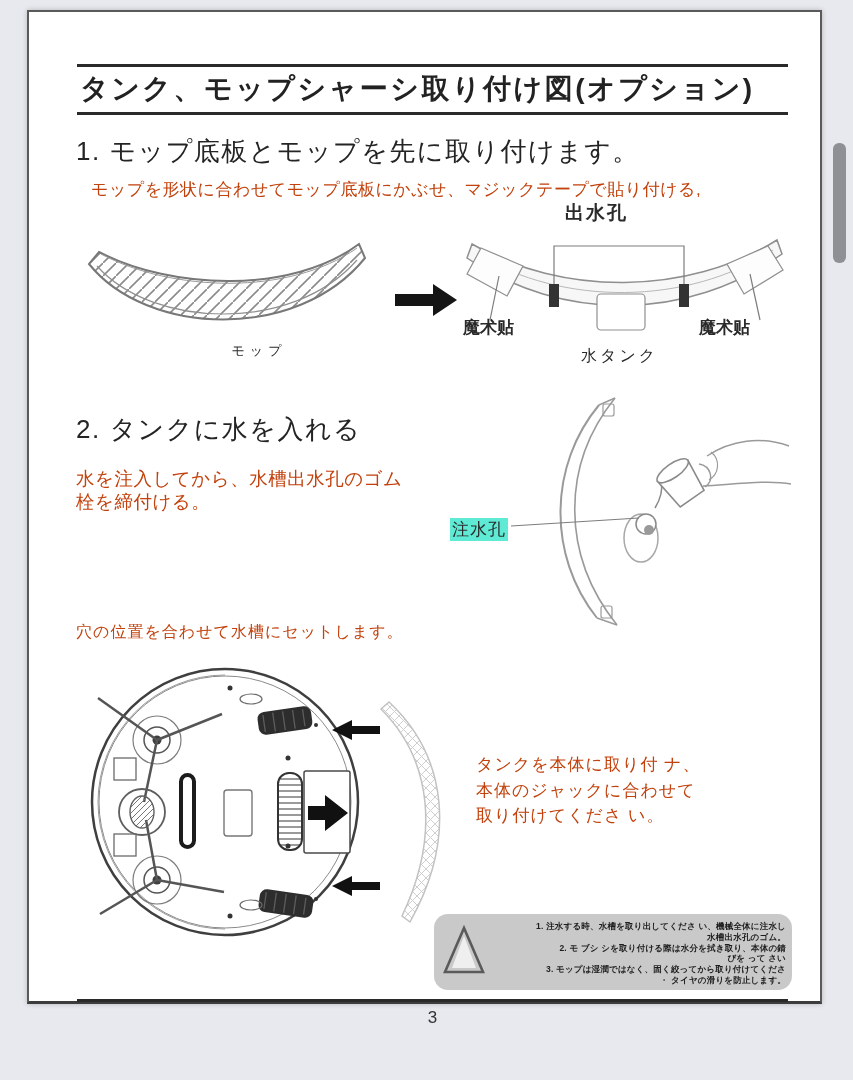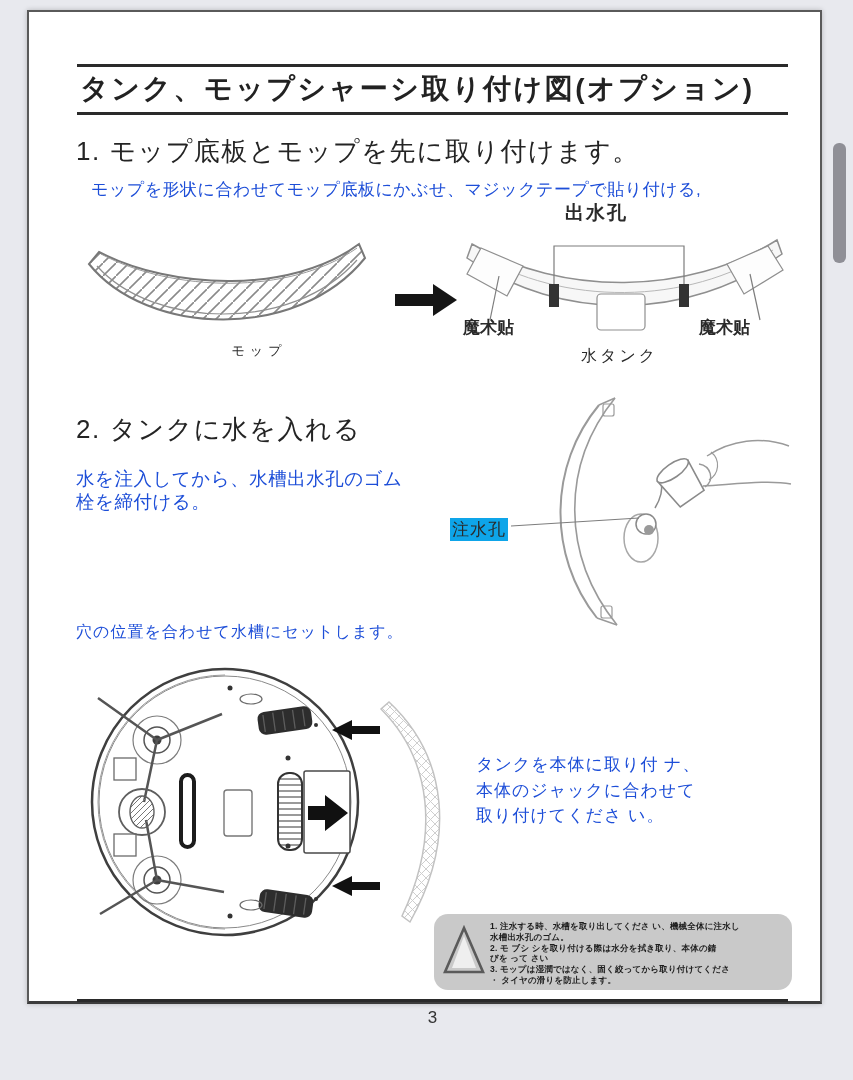--- a/index.html
+++ b/index.html
@@ -21,30 +21,31 @@
   .title{
     position:absolute;left:51px;top:58px;width:708px;
     font-size:28px;letter-spacing:2.5px;font-weight:600;color:#222;
     white-space:nowrap;
   }
   .h-step{
     position:absolute;left:47px;
     font-size:26px;letter-spacing:1.5px;font-weight:500;color:#242424;
     white-space:nowrap;
   }
-  .body-text{position:absolute;color:#1d4ed8;}
+  .body-text{position:absolute;color:#c2410c;}
   .lbl{position:absolute;color:#2a2a2a;white-space:nowrap;}
   .caution{
     position:absolute;left:405px;top:902px;width:358px;height:76px;
     background:#c9c9c9;border-radius:14px;box-sizing:border-box;
   }
   .caution-text{
     position:absolute;left:56px;top:7px;width:296px;
     font-size:8.5px;line-height:10.8px;color:#1d1d1d;font-weight:600;
     letter-spacing:.2px;
+    text-align:right;
   }
   .caution-text div{white-space:nowrap;}
   .page-num{
     position:absolute;left:48px;top:996px;width:711px;text-align:center;
     font-size:17px;color:#333;
   }
   .scroll-thumb{
     position:absolute;left:833px;top:143px;width:13px;height:120px;
     background:#8f8f96;border-radius:6px;
   }
@@ -123,21 +124,21 @@
         <path d="M 215,78 L 252,78 L 248,112 L 219,112 Z" fill="#ffffff" stroke="#8a8a8a" stroke-width="1.6"></path>
         <ellipse cx="233.5" cy="78" rx="18.5" ry="7" fill="#ffffff" stroke="#8a8a8a" stroke-width="1.6"></ellipse>
       </g>
       <path d="M 258,66 C 282,50 312,46 340,56" fill="none" stroke="#9a9a9a" stroke-width="1.5"></path>
       <path d="M 254,96 C 288,94 320,90 342,94" fill="none" stroke="#9a9a9a" stroke-width="1.5"></path>
       <path d="M 250,74 C 262,76 266,90 256,97" fill="none" stroke="#9a9a9a" stroke-width="1.4"></path>
       <path d="M 262,62 C 272,70 270,84 260,90" fill="none" stroke="#9a9a9a" stroke-width="1.2"></path>
       <path d="M 62,136 L 190,128" stroke="#7d7d7d" stroke-width="1.2"></path>
     </svg>
   </div>
-  <div class="lbl" style="left:421px;top:506px;font-size:17px;letter-spacing:1px;background:#0ea5e9;padding:0 2px;">注水孔</div>
+  <div class="lbl" style="left:421px;top:506px;font-size:17px;letter-spacing:1px;background:#5eead4;padding:0 2px;">注水孔</div>
 
   <div class="body-text" style="left:47px;top:610px;font-size:16px;letter-spacing:1px;white-space:nowrap;">穴の位置を合わせて水槽にセットします。</div>
 
   <div class="abs" style="left:55px;top:650px;">
     <svg width="385" height="285" viewBox="0 0 385 285">
       <defs>
         <pattern id="tankHatch" width="9" height="9" patternUnits="userSpaceOnUse">
           <path d="M0,9 L9,0 M0,0 L9,9" stroke="#cfcfcf" stroke-width="1"></path>
         </pattern>
         <pattern id="rollerHatch" width="6" height="6" patternUnits="userSpaceOnUse">

